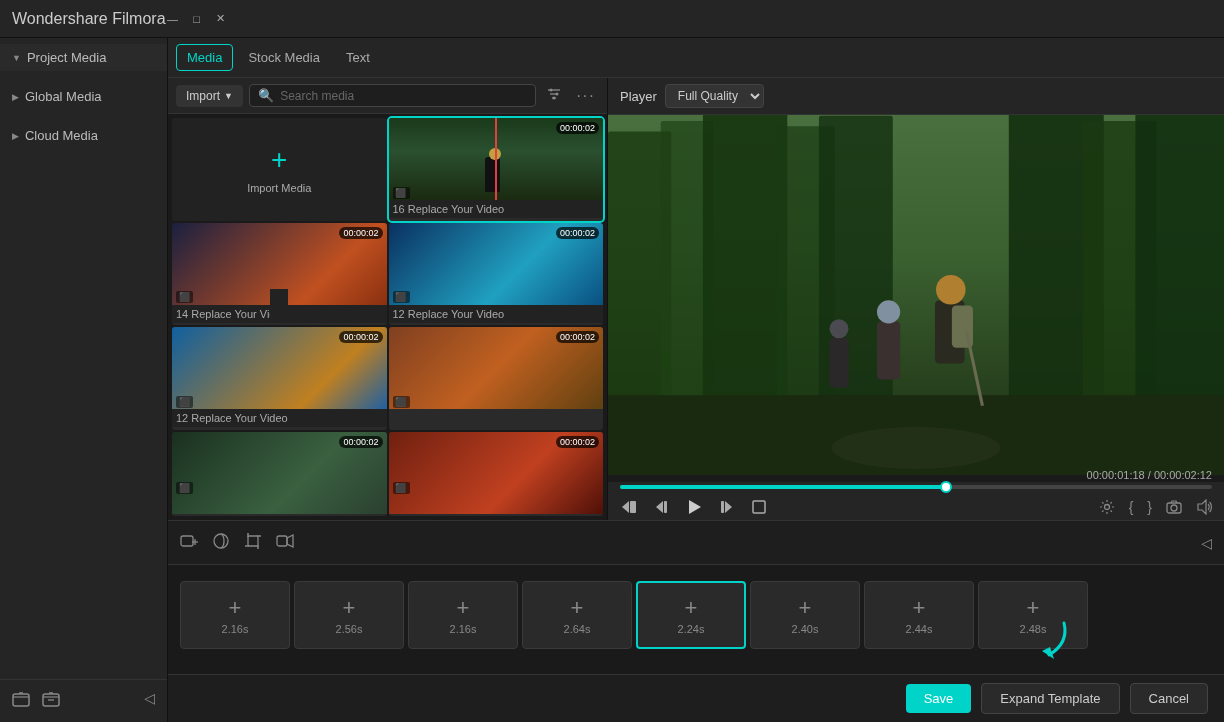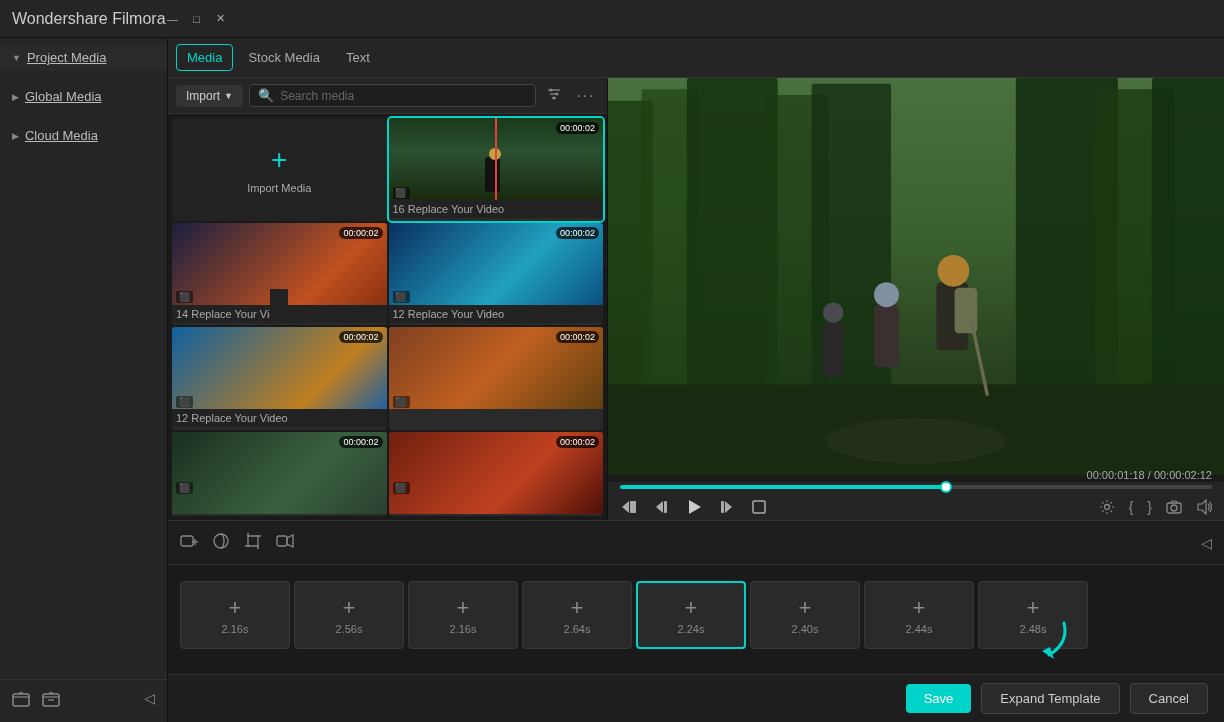--- a/index.html
+++ b/index.html
@@ -363,21 +363,21 @@
       color: #bbb;
       gap: 6px;
     }
     .sidebar-item.active { background: #2a2a2a; }
 
     .sidebar-item .arrow {
       font-size: 9px;
       color: #888;
     }
 
-    .sidebar-item-label { flex: 1; text-decoration: underline; }
+    .sidebar-item-label { flex: 1; }
 
     
     #bottom-toolbar {
       height: 44px;
       background: #1e1e1e;
       border-top: 1px solid #333;
       display: flex;
       align-items: center;
       padding: 0 12px;
       gap: 14px;
@@ -656,20 +656,28 @@
             <div class="media-thumb" style="height:82px;background:linear-gradient(135deg,#702010 0%,#c04020 60%,#501008 100%);">
             </div>
             <span class="media-duration">00:00:02</span>
             <div class="film-icon-badge">⬛</div>
           </div>
 
         </div>
       </div>
 
       <div id="player-panel">
+        <div id="player-header">
+          <span style="font-size:13px;color:#ccc;">Player</span>
+          <select class="quality-select">
+            <option>Full Quality</option>
+            <option>1/2 Quality</option>
+            <option>1/4 Quality</option>
+          </select>
+        </div>
 
         <div id="player-video">
           <div id="player-video-bg">
 
             <svg width="100%" height="100%" viewBox="0 0 584 350" preserveAspectRatio="xMidYMid slice">
 
               <defs>
                 <linearGradient id="skyGrad" x1="0" y1="0" x2="0" y2="1">
                   <stop offset="0%" stop-color="#4a7040"></stop>
                   <stop offset="40%" stop-color="#3a6030"></stop>

